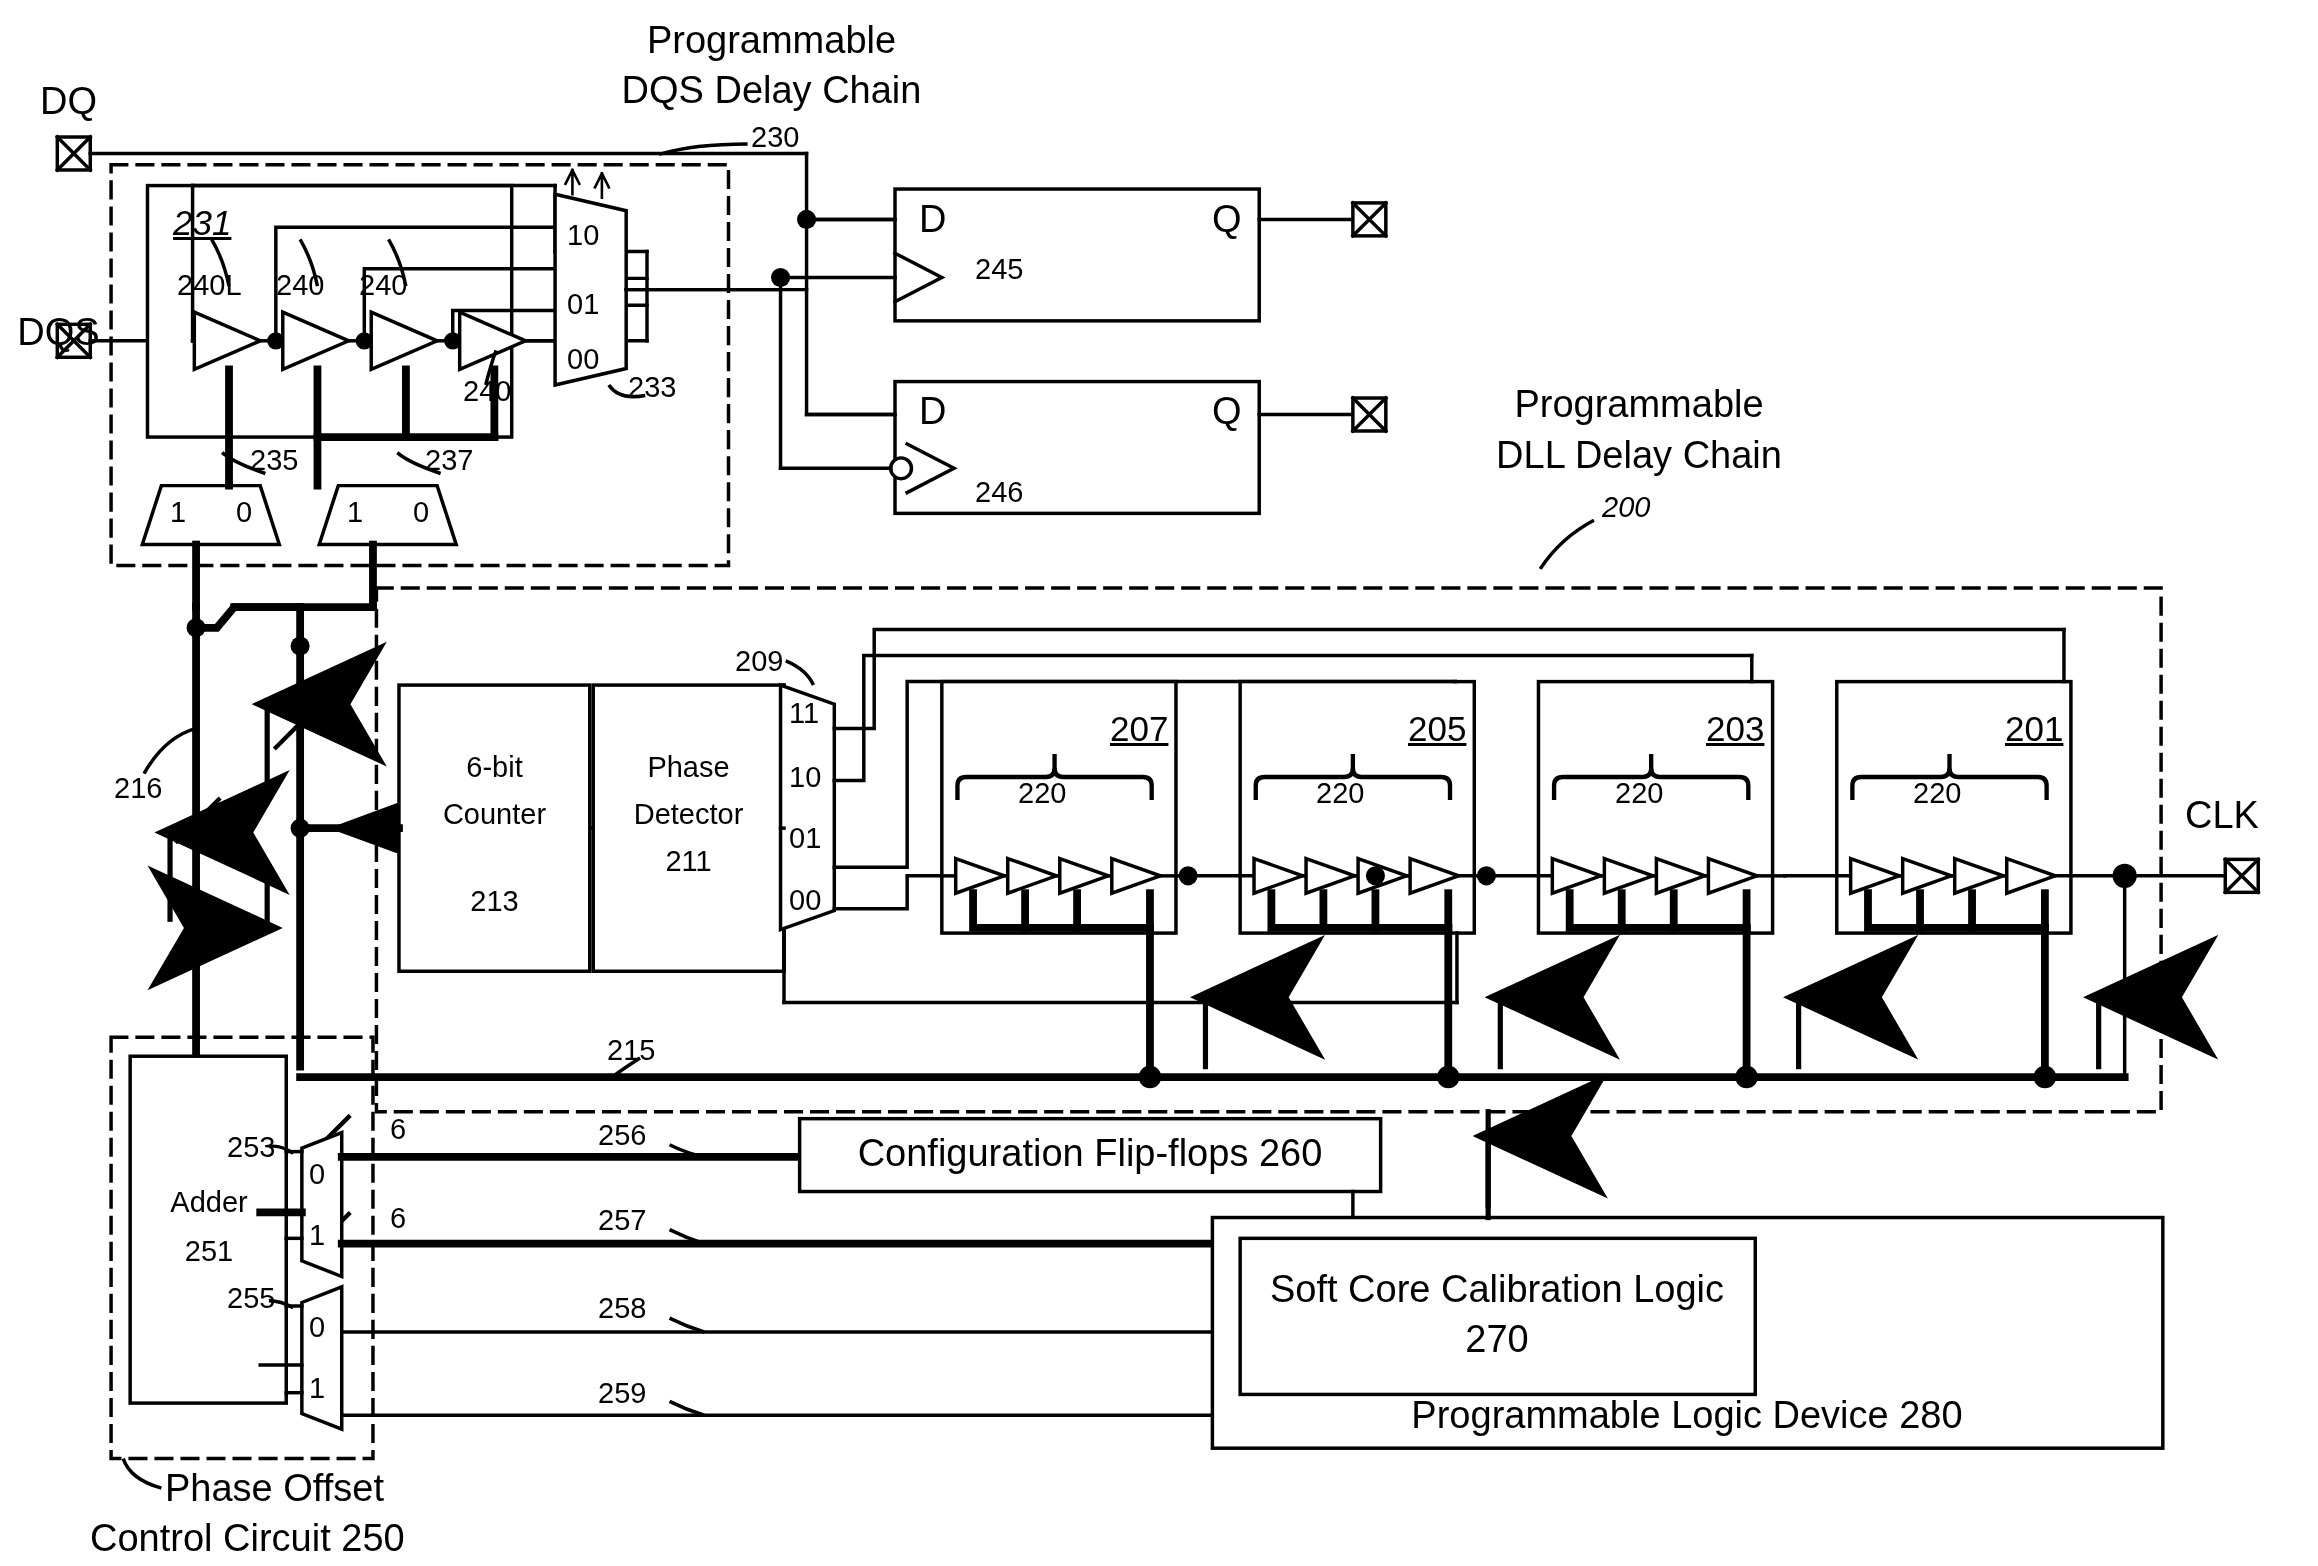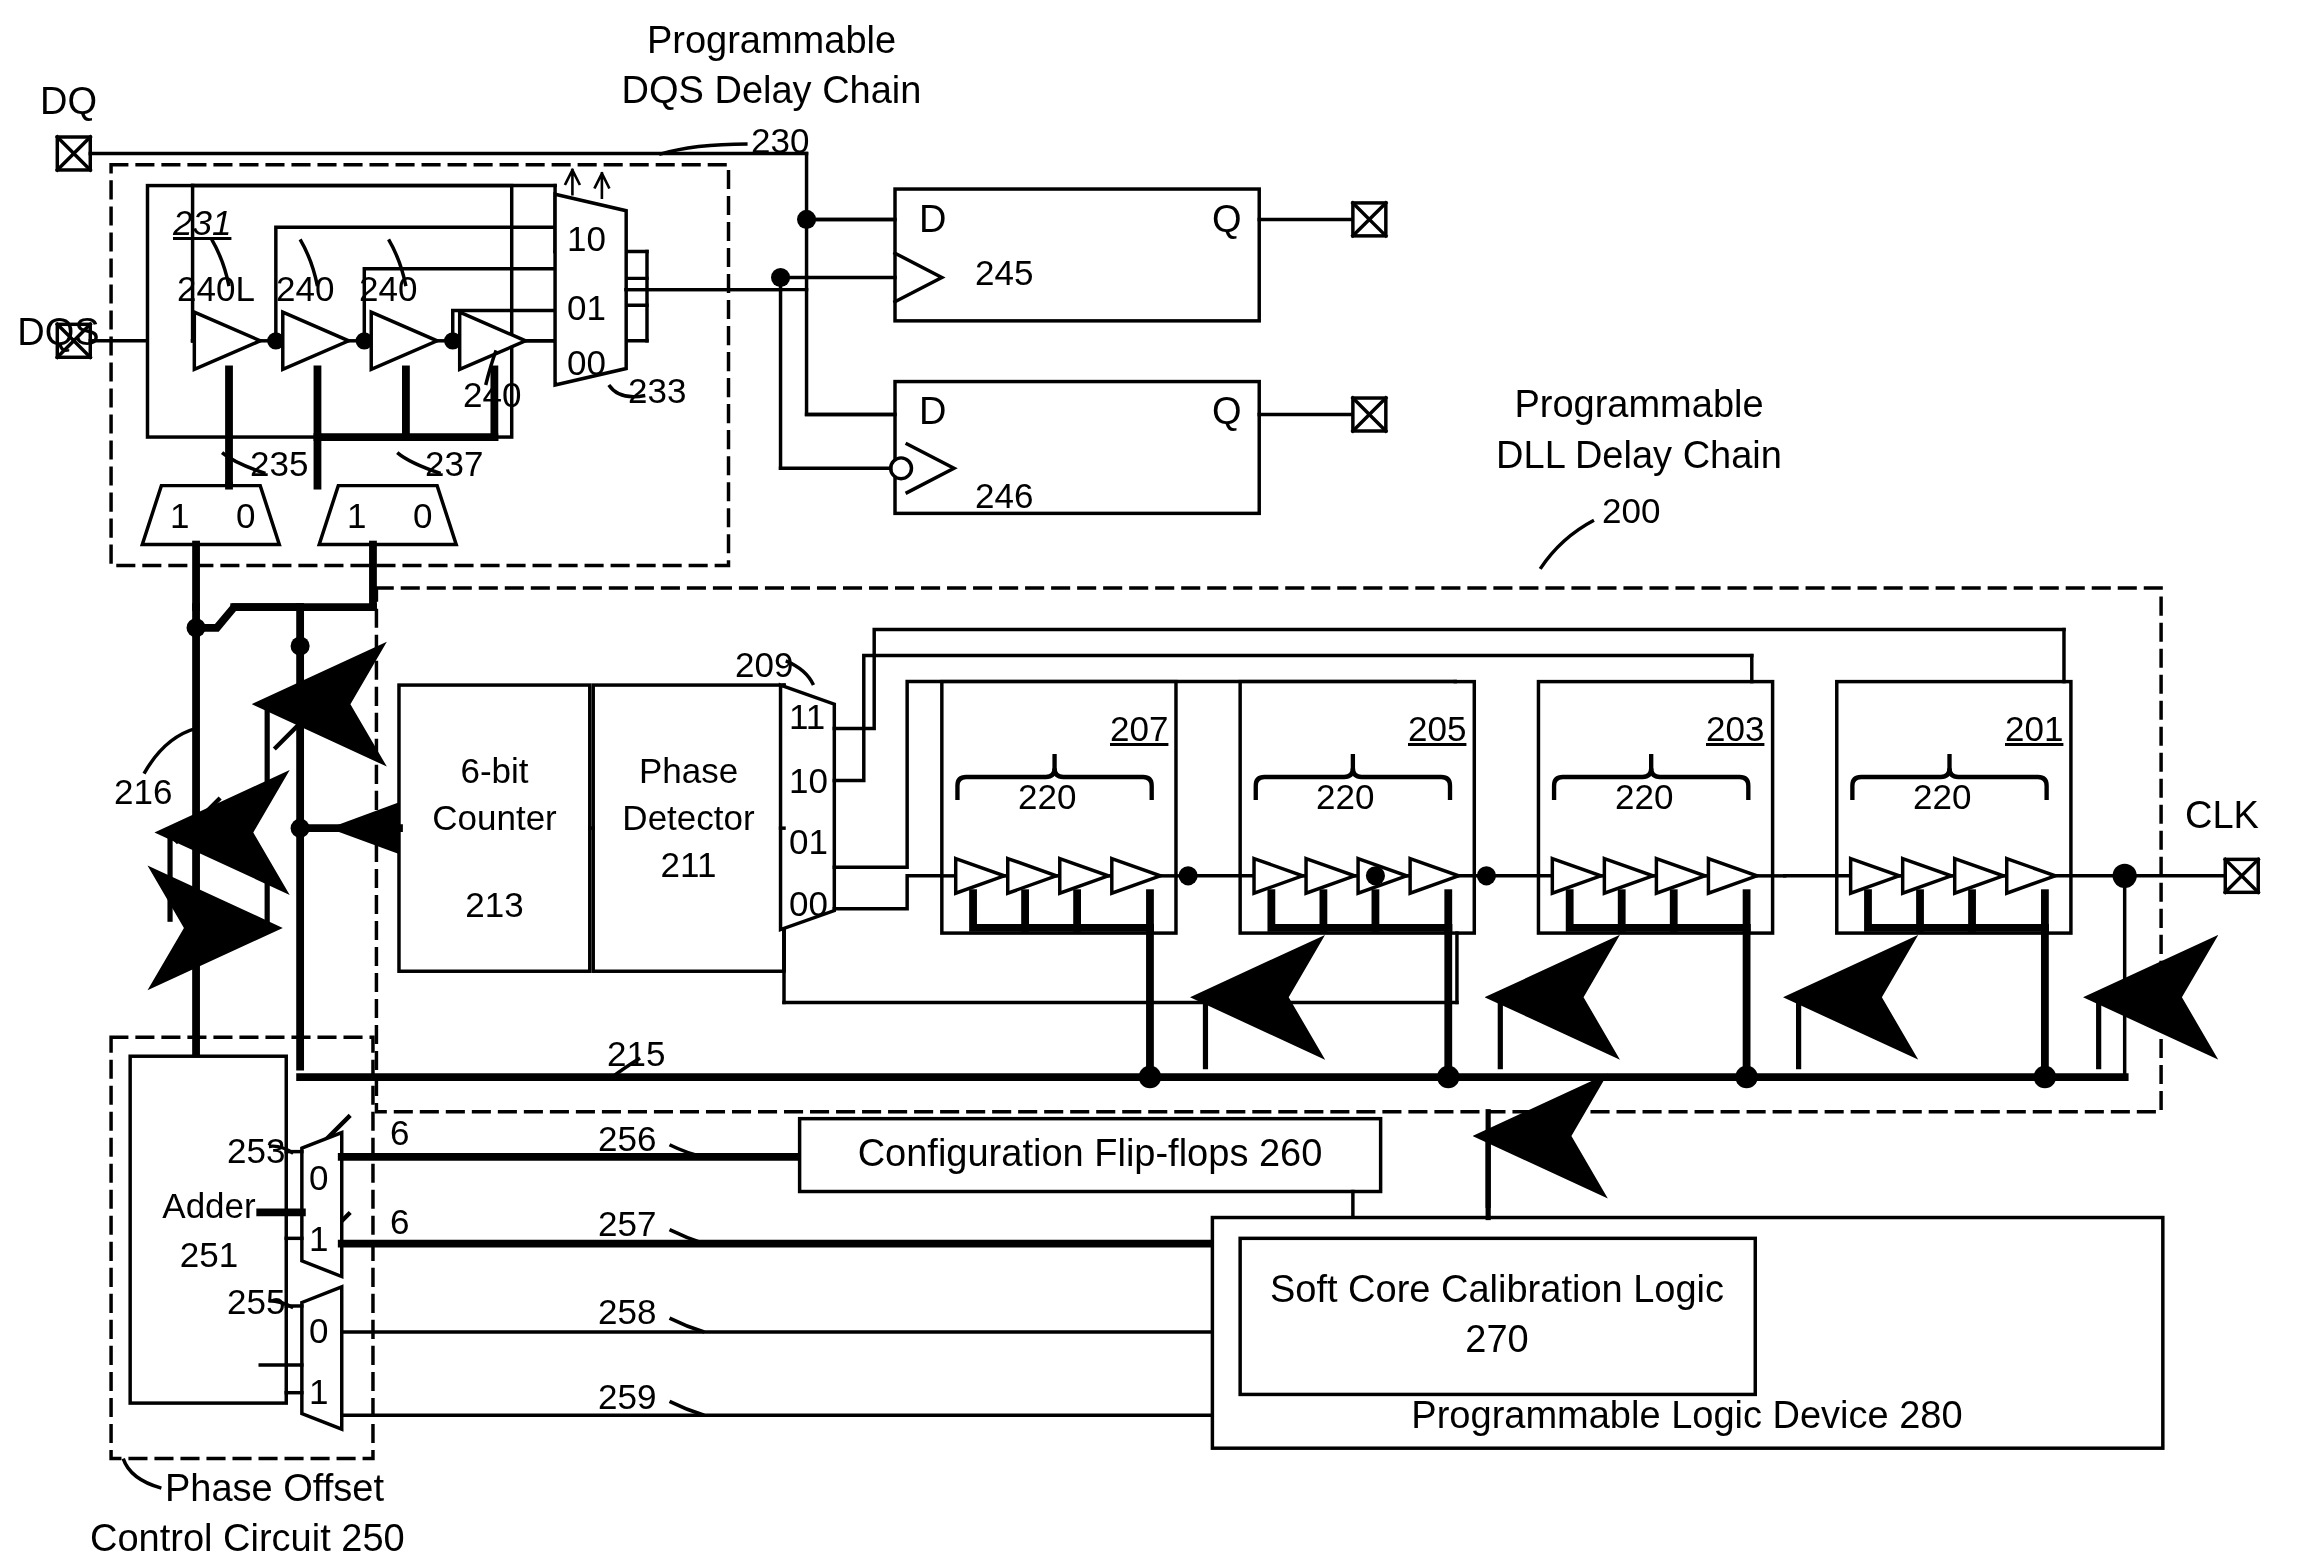--- a/index.html
+++ b/index.html
@@ -1,20 +1,20 @@
 <!DOCTYPE html>
 <html style="font-size:14px"><head>
 <meta charset="utf-8">
 <style>
   html,body{margin:0;padding:0;background:#fff;}
   body{font-family:"Liberation Sans", sans-serif;}
   #root{position:relative;width:2319px;height:1567px;background:#fff;overflow:hidden;}
   #svgroot{position:absolute;left:0;top:0;width:2319px;height:1567px;}
   .lbl{position:absolute;color:#000;font-family:"Liberation Sans",sans-serif;white-space:pre;line-height:1.12;}
-  .ref{font-size:35px;}
+  .ref{font-size:29px;}
   .ref-u{font-size:35px;text-decoration:underline;}
   .big{font-size:38px;}
   .ctr{text-align:center;}
 </style>
 </head>
 <body>
 
 <div id="root">
 
 <svg id="svgroot" viewBox="0 0 2674 1807" xmlns="http://www.w3.org/2000/svg">
@@ -409,21 +409,21 @@
 <div class="lbl big" style="left:40px;top:80px;">DQ</div>
 <div class="lbl big" style="left:17.3px;top:271px;margin-top:40px;">DQS</div>
 <div class="lbl big" style="left:2185px;top:794px;">CLK</div>
 
 <div class="lbl big ctr" style="left:607px;top:19px;width:329px;">Programmable</div>
 <div class="lbl big ctr" style="left:607px;top:69px;width:329px;">DQS Delay Chain</div>
 <div class="lbl ref" style="left:751px;top:121px;">230</div>
 
 <div class="lbl big ctr" style="left:1457px;top:383px;width:364px;">Programmable</div>
 <div class="lbl big ctr" style="left:1457px;top:434px;width:364px;">DLL Delay Chain</div>
-<div class="lbl ref" style="left:1602px;top:491px;">200</div>
+<div class="lbl ref" style="left:1602px;top:491px;font-style:italic;">200</div>
 
 <div class="lbl ref-u" style="left:173px;top:203px;font-style:italic;">231</div>
 
 <div class="lbl ref" style="left:177px;top:269px;">240L</div>
 <div class="lbl ref" style="left:276px;top:269px;">240</div>
 <div class="lbl ref" style="left:359px;top:269px;">240</div>
 <div class="lbl ref" style="left:463px;top:375px;">240</div>
 
 <div class="lbl ref" style="left:567px;top:219px;">10</div>
 <div class="lbl ref" style="left:567px;top:288px;">01</div>

